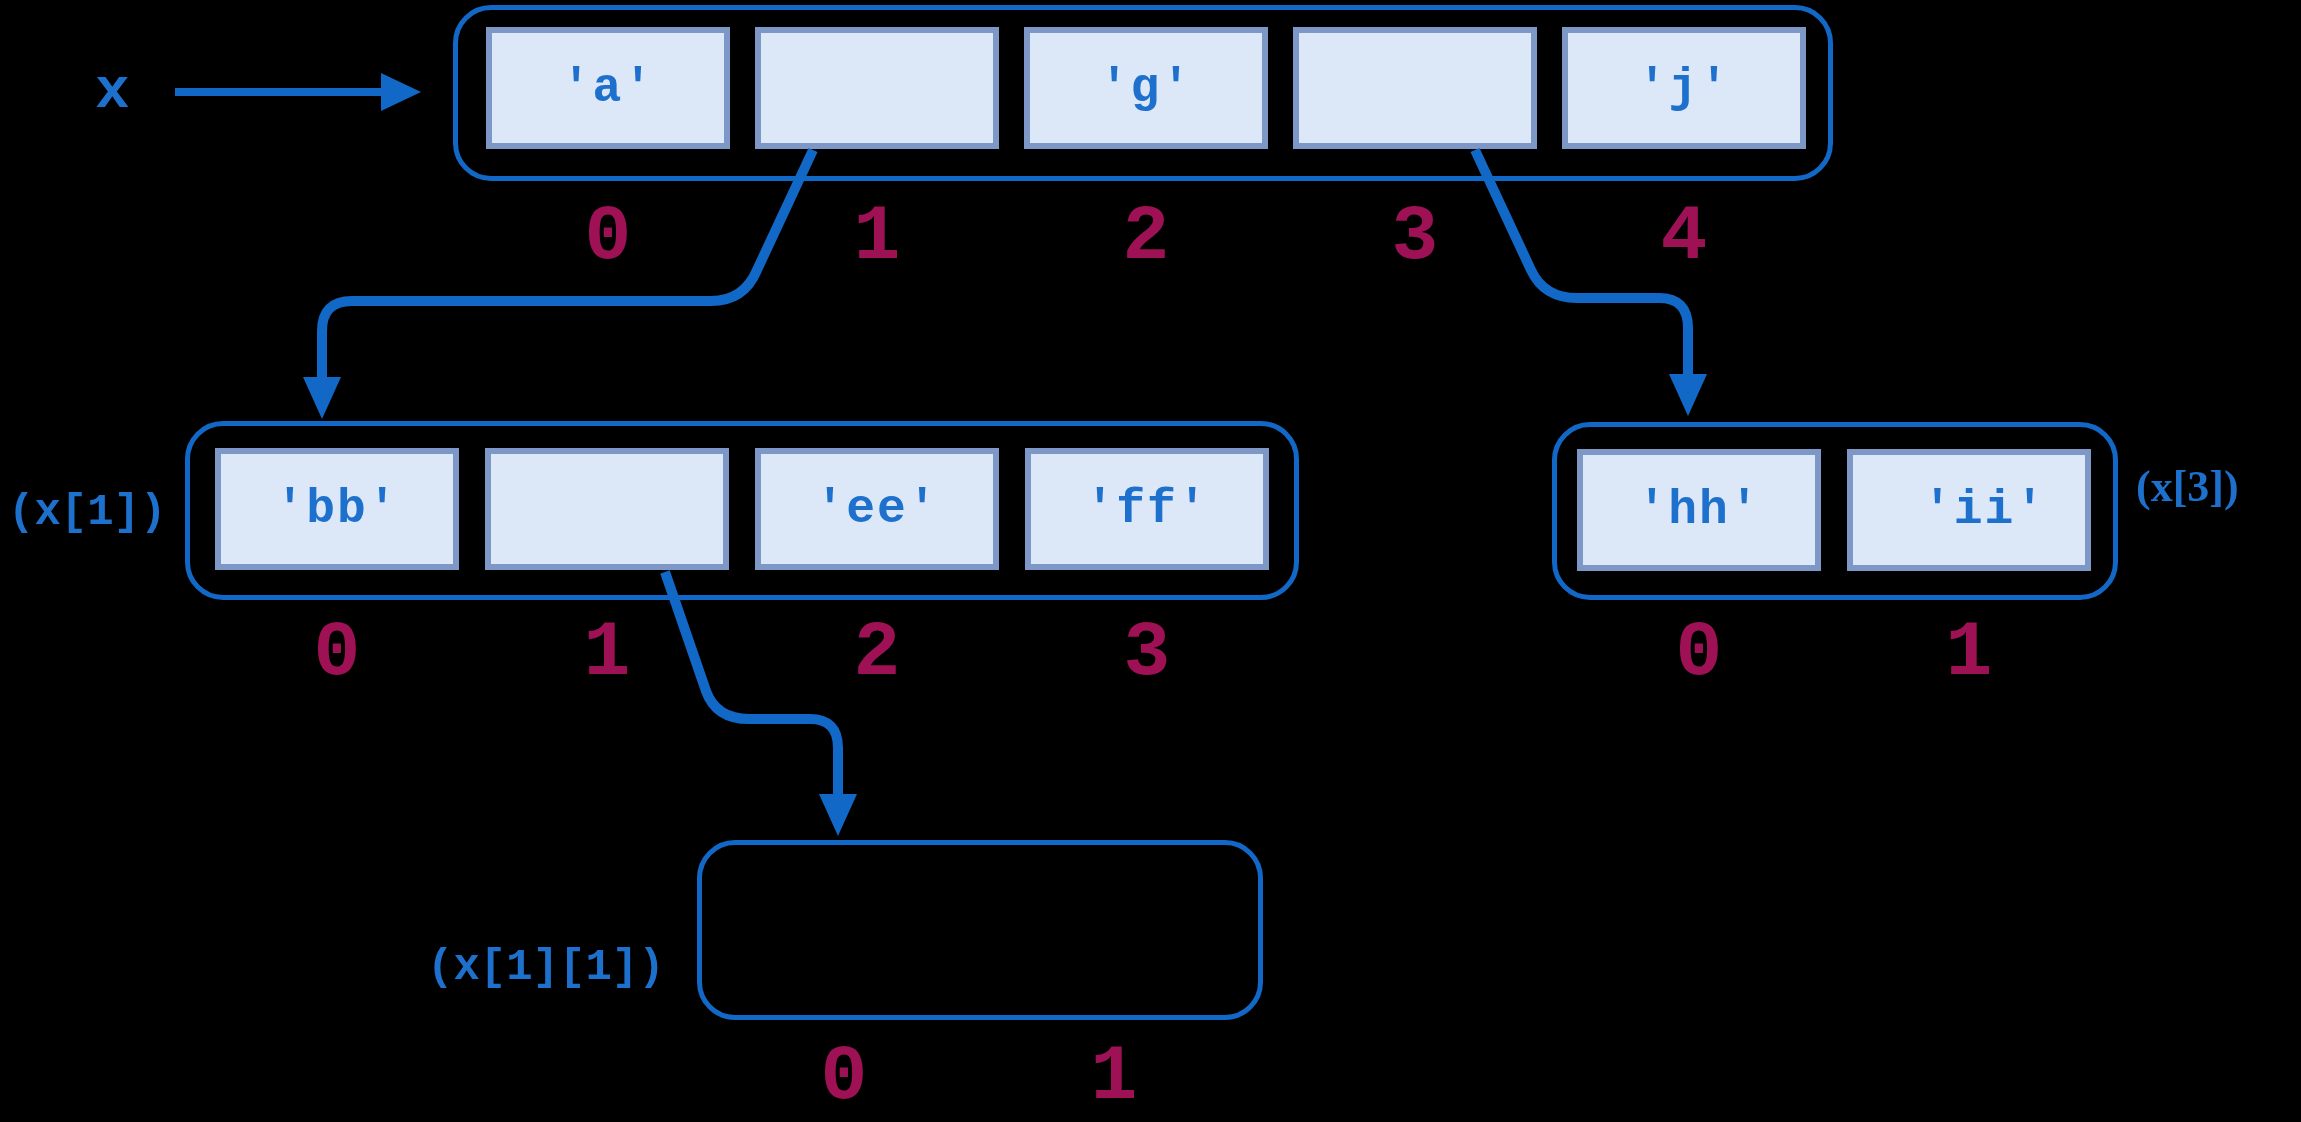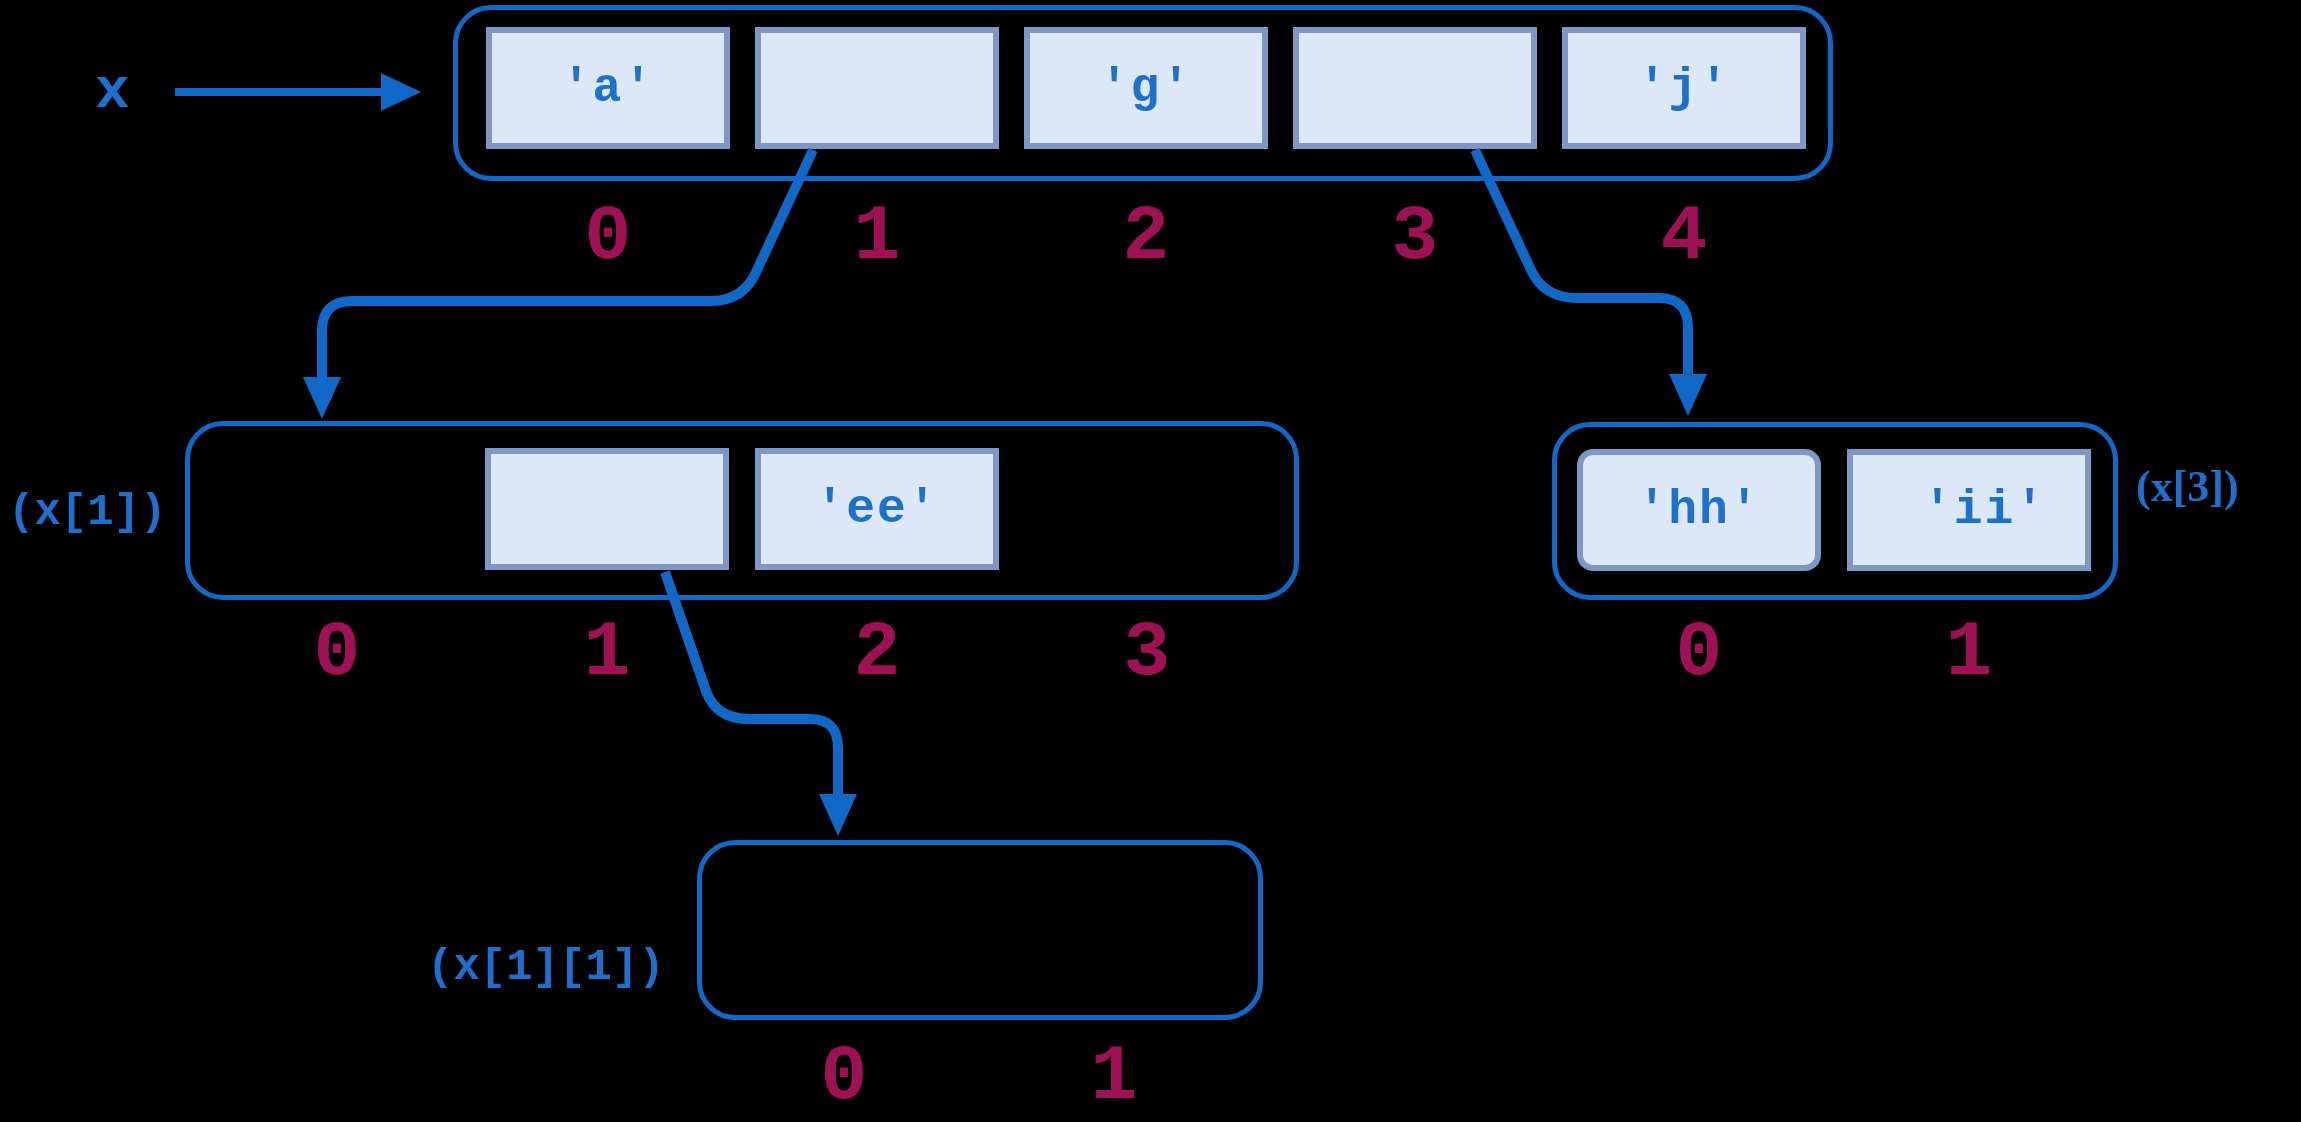--- a/index.html
+++ b/index.html
@@ -56,29 +56,31 @@
   <div class="cell" style="left:1293px;top:27px;"></div>
   <div class="cell" style="left:1562px;top:27px;">'j'</div>
   <div class="index" style="left:486px;top:197px;">0</div>
   <div class="index" style="left:755px;top:197px;">1</div>
   <div class="index" style="left:1024px;top:197px;">2</div>
   <div class="index" style="left:1293px;top:197px;">3</div>
   <div class="index" style="left:1562px;top:197px;">4</div>
 
   <div class="ref-label" style="left:8px;top:486px;">(x[1])</div>
   <div class="list-box" style="left:185px;top:421px;width:1114px;height:179px;"></div>
+  <div class="cell" style="left:215px;top:448px;">'bb'</div>
   <div class="cell" style="left:485px;top:448px;"></div>
   <div class="cell" style="left:755px;top:448px;text-align:right;">'ee'</div>
+  <div class="cell" style="left:1025px;top:448px;">'ff'</div>
   <div class="index" style="left:215px;top:613px;">0</div>
   <div class="index" style="left:485px;top:613px;">1</div>
   <div class="index" style="left:755px;top:613px;">2</div>
   <div class="index" style="left:1025px;top:613px;">3</div>
 
   <div class="list-box" style="left:1552px;top:422px;width:566px;height:178px;"></div>
-  <div class="cell" style="left:1577px;top:449px;border-radius:16px;">'hh'</div>
+  <div class="cell" style="left:1577px;top:449px;">'hh'</div>
   <div class="cell" style="left:1847px;top:449px;padding-left:31px;">'ii'</div>
   <div class="ref-label" style="left:2136px;top:461px;font-family:Liberation Serif, serif;">(x[3])</div>
   <div class="index" style="left:1577px;top:613px;">0</div>
   <div class="index" style="left:1847px;top:613px;">1</div>
 
   <div class="ref-label" style="left:427px;top:905px;margin-top:36px;">(x[1][1])</div>
   <div class="list-box" style="left:697px;top:840px;width:566px;height:180px;"></div>
   <div class="index" style="left:722px;top:1037px;">0</div>
   <div class="index" style="left:992px;top:1037px;">1</div>
 

